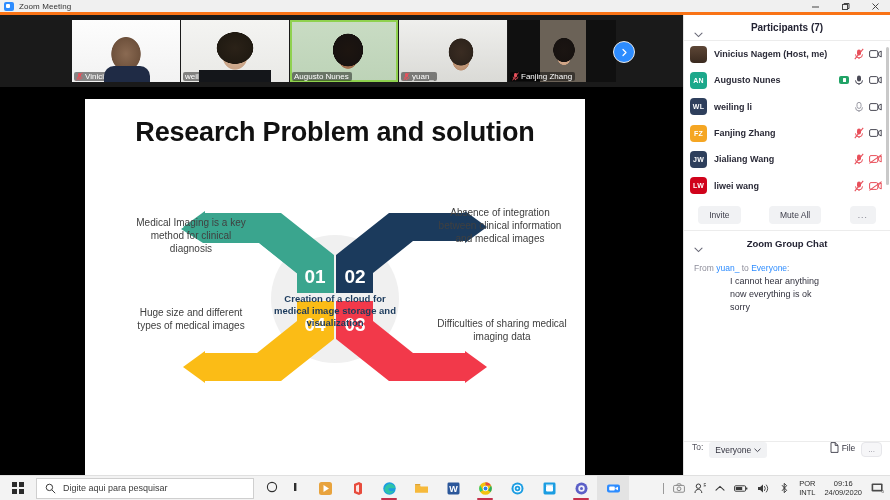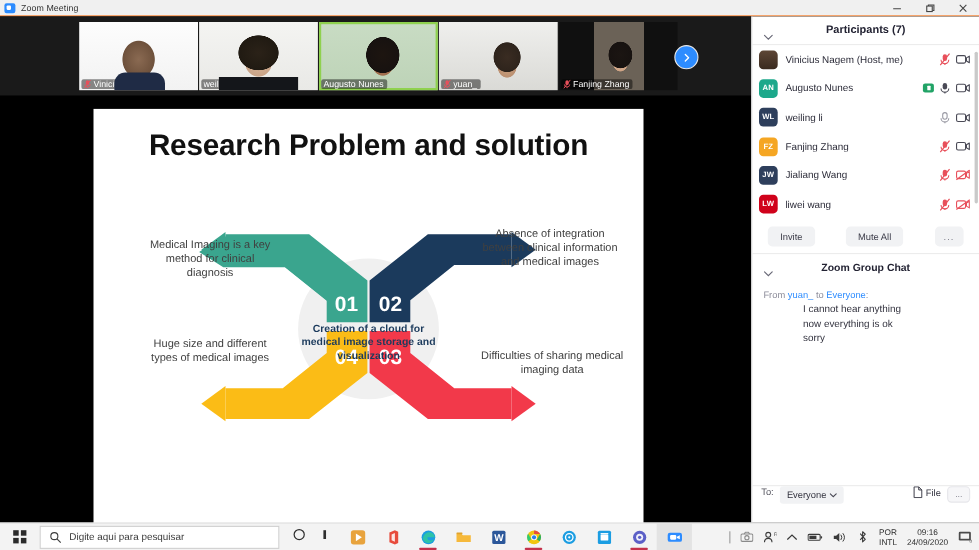--- a/index.html
+++ b/index.html
@@ -8,21 +8,21 @@
     overflow: hidden;
     font-family: "Liberation Sans", sans-serif;
     background: #000;
   }
   #app { position: relative; width: 890px; height: 500px; }
 
   
   .titlebar {
     position: absolute; top: 0; left: 0; width: 890px; height: 15px;
     background: #f0f0f0; display: flex; align-items: center;
-    border-bottom: 1px solid #f97316;
+    border-bottom: 3px solid #f97316;
   }
   .tb-icon {
     width: 10px; height: 9px; margin-left: 4px; margin-right: 5px;
     background: #2d8cff; border-radius: 2px; position: relative; flex: none;
   }
   .tb-icon::after {
     content:""; position:absolute; left:2px; top:2.5px;
     width:4px; height:4px; background:#fff; border-radius:1px;
   }
   .tb-title { font-size: 8px; color: #333; letter-spacing: .1px; }
@@ -131,21 +131,21 @@
     display: flex; align-items: center; height: 26.3px; padding: 0 8px 0 6px;
   }
   .avatar {
     width: 17px; height: 17px; border-radius: 4px; flex: none;
     display: flex; align-items: center; justify-content: center;
     font-size: 7px; font-weight: 700; color: #fff; letter-spacing: .2px;
   }
   .avatar.photo { background: linear-gradient(#5d4636,#3a2a1f); }
   .pname {
     margin-left: 7px; font-size: 9px; color: #2b2b38;
-    white-space: nowrap; overflow: hidden; text-overflow: ellipsis; flex: 1;
+    white-space: nowrap; overflow: hidden; text-overflow: ellipsis; flex: 1; font-weight: bold;
   }
   .picons { display: flex; align-items: center; gap: 5px; flex: none; }
   .greenbar {
     width: 10px; height: 8px; background: #21a366; border-radius: 2px;
     display: flex; align-items: center; justify-content: center;
   }
   .greenbar i { width: 3px; height: 4px; background: #fff; display: block; border-radius: .5px; }
   .pscroll {
     position: absolute; right: 1px; top: 6px; width: 3px; height: 138px;
     background: #c9c9c9; border-radius: 2px;

